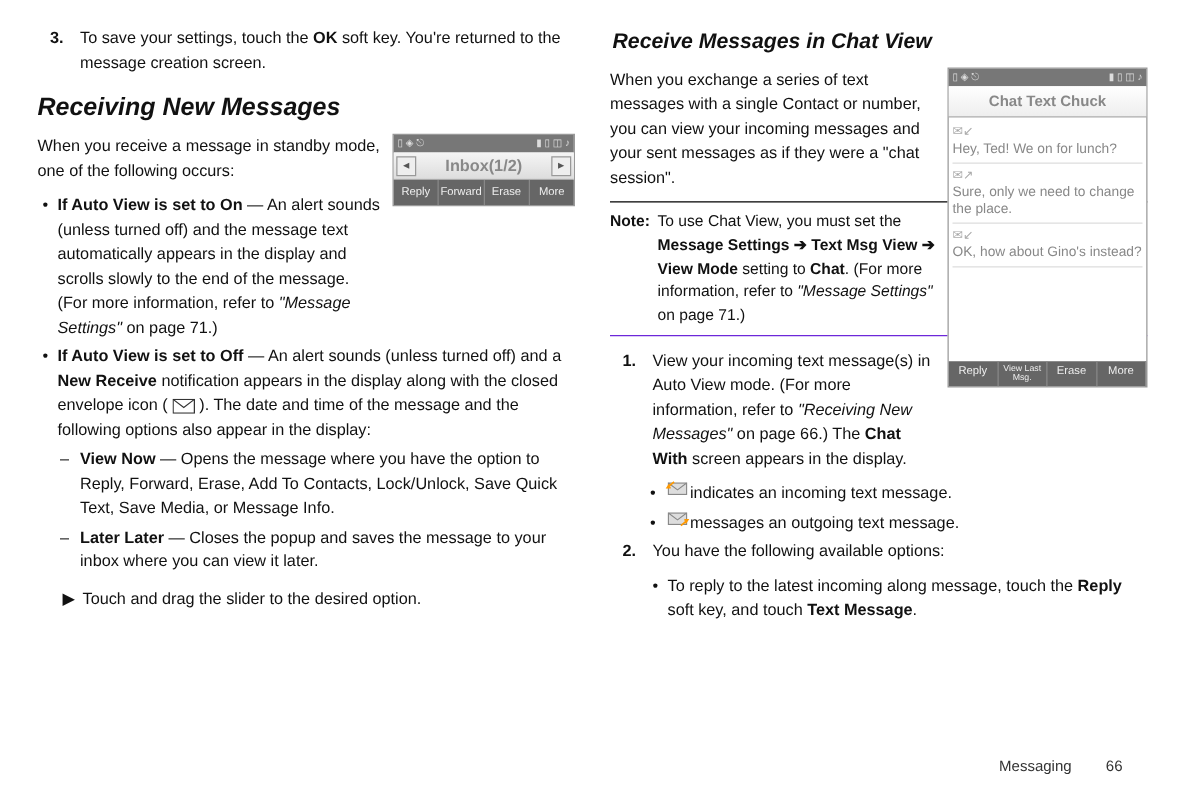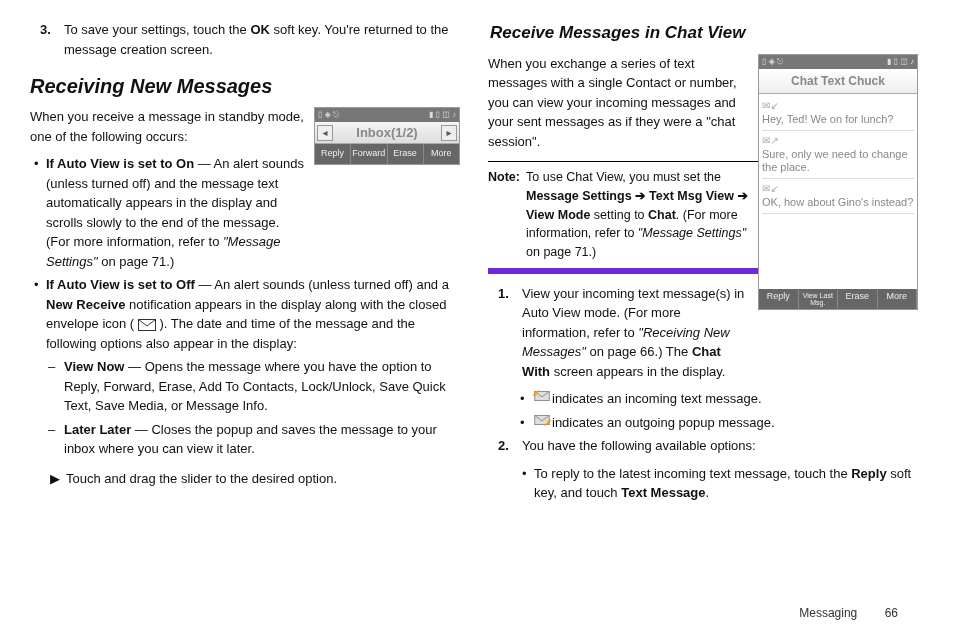--- a/index.html
+++ b/index.html
@@ -24,21 +24,21 @@
     .para { margin-bottom: 8px; }
     .intro-wrap { }
     .bullet { display: flex; margin: 4px 0 4px 4px; }
     .bullet-dot { width: 12px; flex-shrink: 0; }
     .bullet-text { flex: 1; }
     .sub-bullet { display: flex; margin: 4px 0 4px 18px; }
     .sub-dash { width: 16px; flex-shrink: 0; }
     .icon-bullet { display: flex; align-items: flex-start; margin: 4px 0 4px 32px; }
     .icon-bullet .bullet-dot { width: 12px; }
     .tri { width: 20px; flex-shrink: 0; padding-left: 4px; }
-    .note-block { border-top: 1px solid #000; border-bottom: 6px solid #6d28d9; padding: 6px 0; margin: 10px 0; font-size: 12.5px; }
+    .note-block { border-top: 1px solid #000; border-bottom: 1px solid #6d28d9; padding: 6px 0; margin: 10px 0; font-size: 12.5px; }
     .note-row { display: flex; }
     .note-label { font-weight: bold; width: 38px; flex-shrink: 0; }
     .arrow { font-weight: bold; }
 
     
     .phone1 {
       float: right;
       width: 146px;
       border: 1px solid #999;
       background: #fff;
@@ -213,32 +213,32 @@
       <div> indicates an incoming text message.</div>
     </div>
 
     <div class="icon-bullet">
       <div class="bullet-dot">•</div>
       <svg class="chat-env" width="22" height="14" viewBox="0 0 22 14">
           <rect x="3" y="2" width="16" height="10" fill="#ddd" stroke="#888"></rect>
           <path d="M3 2 L11 8 L19 2" fill="none" stroke="#888"></path>
           <path d="M14 13 L20 8 M18 11 L20 8 L17 8" stroke="#f90" stroke-width="1.5" fill="none"></path>
         </svg>
-      <div> indicates an outgoing popup message.</div>
+      <div> messages an outgoing text message.</div>
     </div>
 
     <div class="step-line">
       <div class="step-num">2.</div>
       <div class="step-text">You have the following available options:</div>
     </div>
 
     <div class="bullet" style="margin-left:34px">
       <div class="bullet-dot">•</div>
       <div>
-        <span>To reply to the latest incoming text message, touch the </span><b>Reply</b><span> soft key, and touch </span><b>Text Message</b><span>.</span>
+        <span>To reply to the latest incoming along message, touch the </span><b>Reply</b><span> soft key, and touch </span><b>Text Message</b><span>.</span>
       </div>
     </div>
   </div>
 </div>
 
 <div class="footer">
   <span>Messaging</span>
   <span>66</span>
 </div>
 

